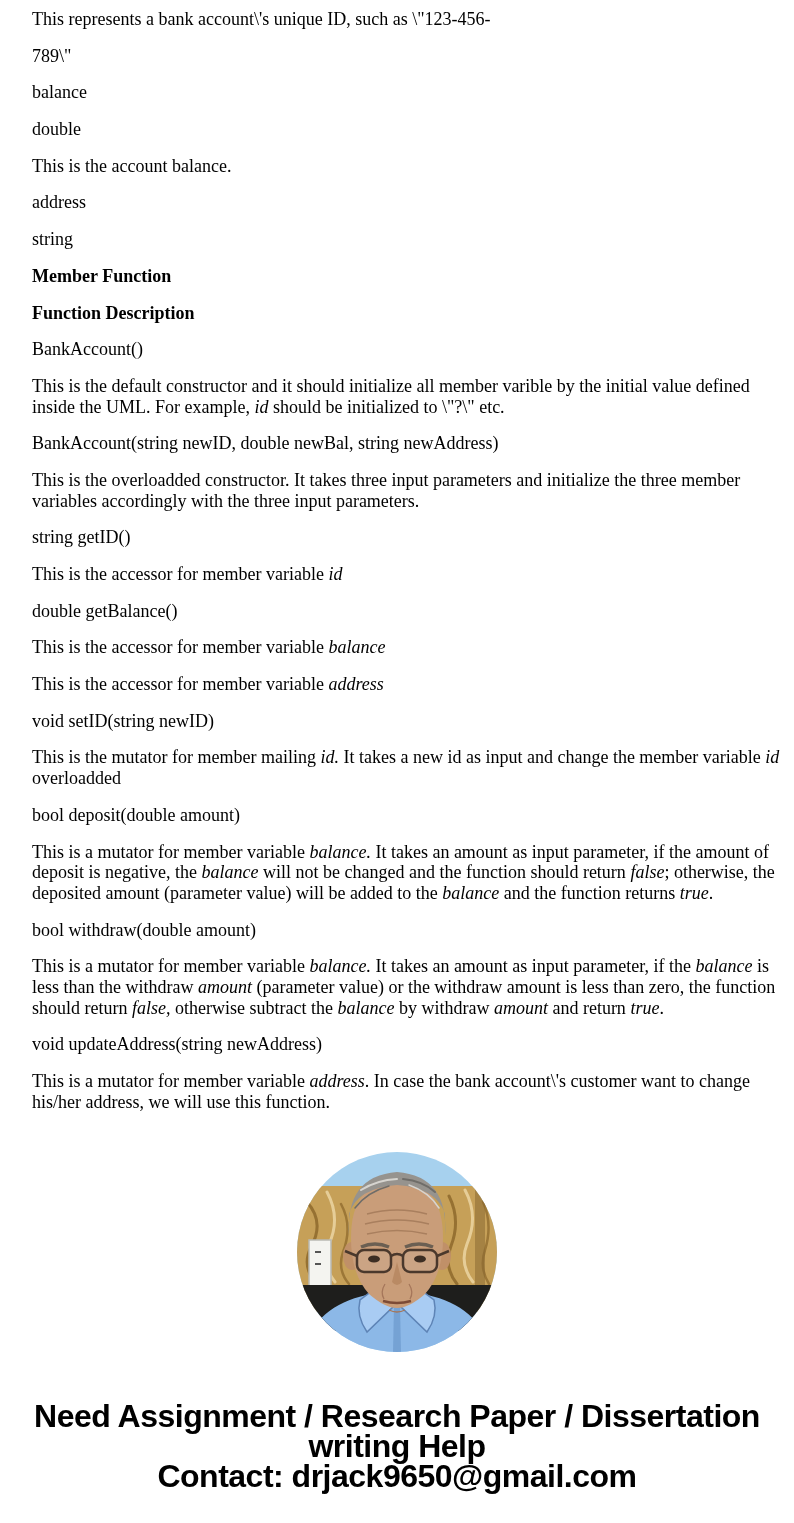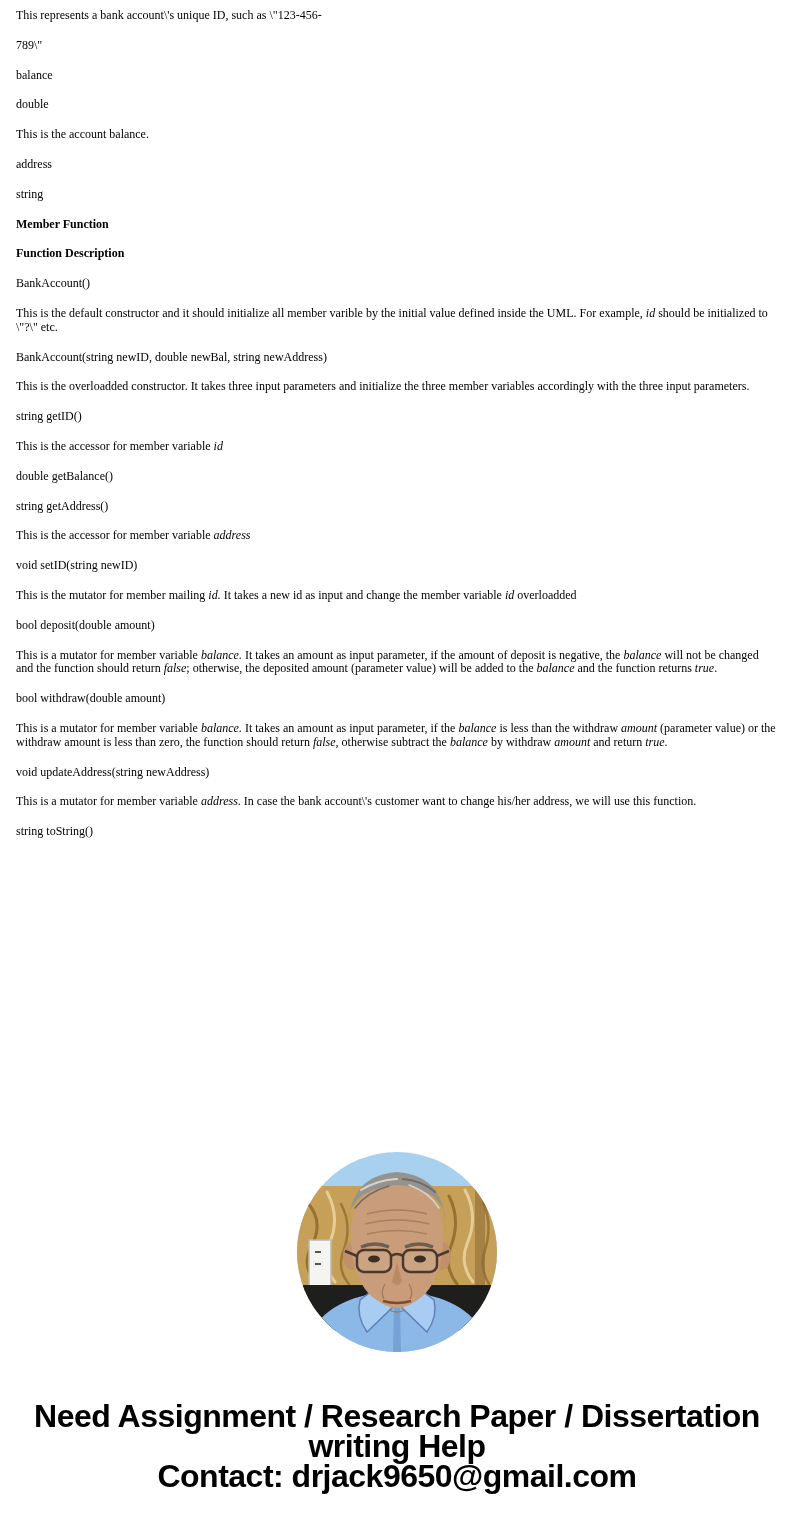--- a/index.html
+++ b/index.html
@@ -1,17 +1,17 @@
 <!DOCTYPE html>
 <html><head>
 <meta charset="utf-8">
 <style>
   html,body{margin:0;padding:0;background:#ffffff;}
   body{width:794px;min-height:1523px;font-family:"Liberation Serif",serif;color:#000;}
-  .doc{height:1127px;overflow:hidden;padding:0 16px;font-size:12px;line-height:1.15;}
+  .doc{height:1127px;overflow:hidden;padding:0 8px;font-size:18px;line-height:1.15;margin-left:24px;}
   .doc p{margin:16px 0;}
   .doc p:first-child{margin-top:9px;}
   .rb{font-weight:700;}
   .ri{font-style:italic;}
   .photo-wrap{width:200px;height:200px;margin:25px auto 0;}
   .photo-wrap svg{display:block;width:200px;height:200px;}
   .promo{margin-top:49px;text-align:center;font-family:"Liberation Sans",sans-serif;
          font-weight:700;font-size:32px;line-height:30px;letter-spacing:-0.5px;color:#000;}
 </style>
 </head>
@@ -27,21 +27,21 @@
     <p><span class="rn">string</span></p>
     <p><span class="rb">Member Function</span></p>
     <p><span class="rb">Function Description</span></p>
     <p><span class="rn">BankAccount()</span></p>
     <p><span class="rn">This is the default constructor and it should initialize all member varible by the initial value defined inside the UML. For example, </span><span class="ri">id</span><span class="rn"> should be initialized to \"?\" etc.</span></p>
     <p><span class="rn">BankAccount(string newID, double newBal, string newAddress)</span></p>
     <p><span class="rn">This is the overloadded constructor. It takes three input parameters and initialize the three member variables accordingly with the three input parameters.</span></p>
     <p><span class="rn">string getID()</span></p>
     <p><span class="rn">This is the accessor for member variable </span><span class="ri">id</span></p>
     <p><span class="rn">double getBalance()</span></p>
-    <p><span class="rn">string getAddress()</span></p>
+    <p><span class="rn">This is the accessor for member variable </span><span class="ri">balance</span></p>
     <p><span class="rn">This is the accessor for member variable </span><span class="ri">address</span></p>
     <p><span class="rn">void setID(string newID)</span></p>
     <p><span class="rn">This is the mutator for member mailing </span><span class="ri">id.</span><span class="rn"> It takes a new id as input and change the member variable </span><span class="ri">id</span><span class="rn"> overloadded</span></p>
     <p><span class="rn">bool deposit(double amount)</span></p>
     <p><span class="rn">This is a mutator for member variable </span><span class="ri">balance.</span><span class="rn"> It takes an amount as input parameter, if the amount of deposit is negative, the </span><span class="ri">balance</span><span class="rn"> will not be changed and the function should return </span><span class="ri">false</span><span class="rn">; otherwise, the deposited amount (parameter value) will be added to the </span><span class="ri">balance</span><span class="rn"> and the function returns </span><span class="ri">true</span><span class="rn">.</span></p>
     <p><span class="rn">bool withdraw(double amount)</span></p>
     <p><span class="rn">This is a mutator for member variable </span><span class="ri">balance.</span><span class="rn"> It takes an amount as input parameter, if the </span><span class="ri">balance</span><span class="rn"> is less than the withdraw </span><span class="ri">amount</span><span class="rn"> (parameter value) or the withdraw amount is less than zero, the function should return </span><span class="ri">false,</span><span class="rn"> otherwise subtract the </span><span class="ri">balance</span><span class="rn"> by withdraw </span><span class="ri">amount</span><span class="rn"> and return </span><span class="ri">true</span><span class="rn">.</span></p>
     <p><span class="rn">void updateAddress(string newAddress)</span></p>
     <p><span class="rn">This is a mutator for member variable </span><span class="ri">address</span><span class="rn">. In case the bank account\'s customer want to change his/her address, we will use this function.</span></p>
     <p><span class="rn">string toString()</span></p>

